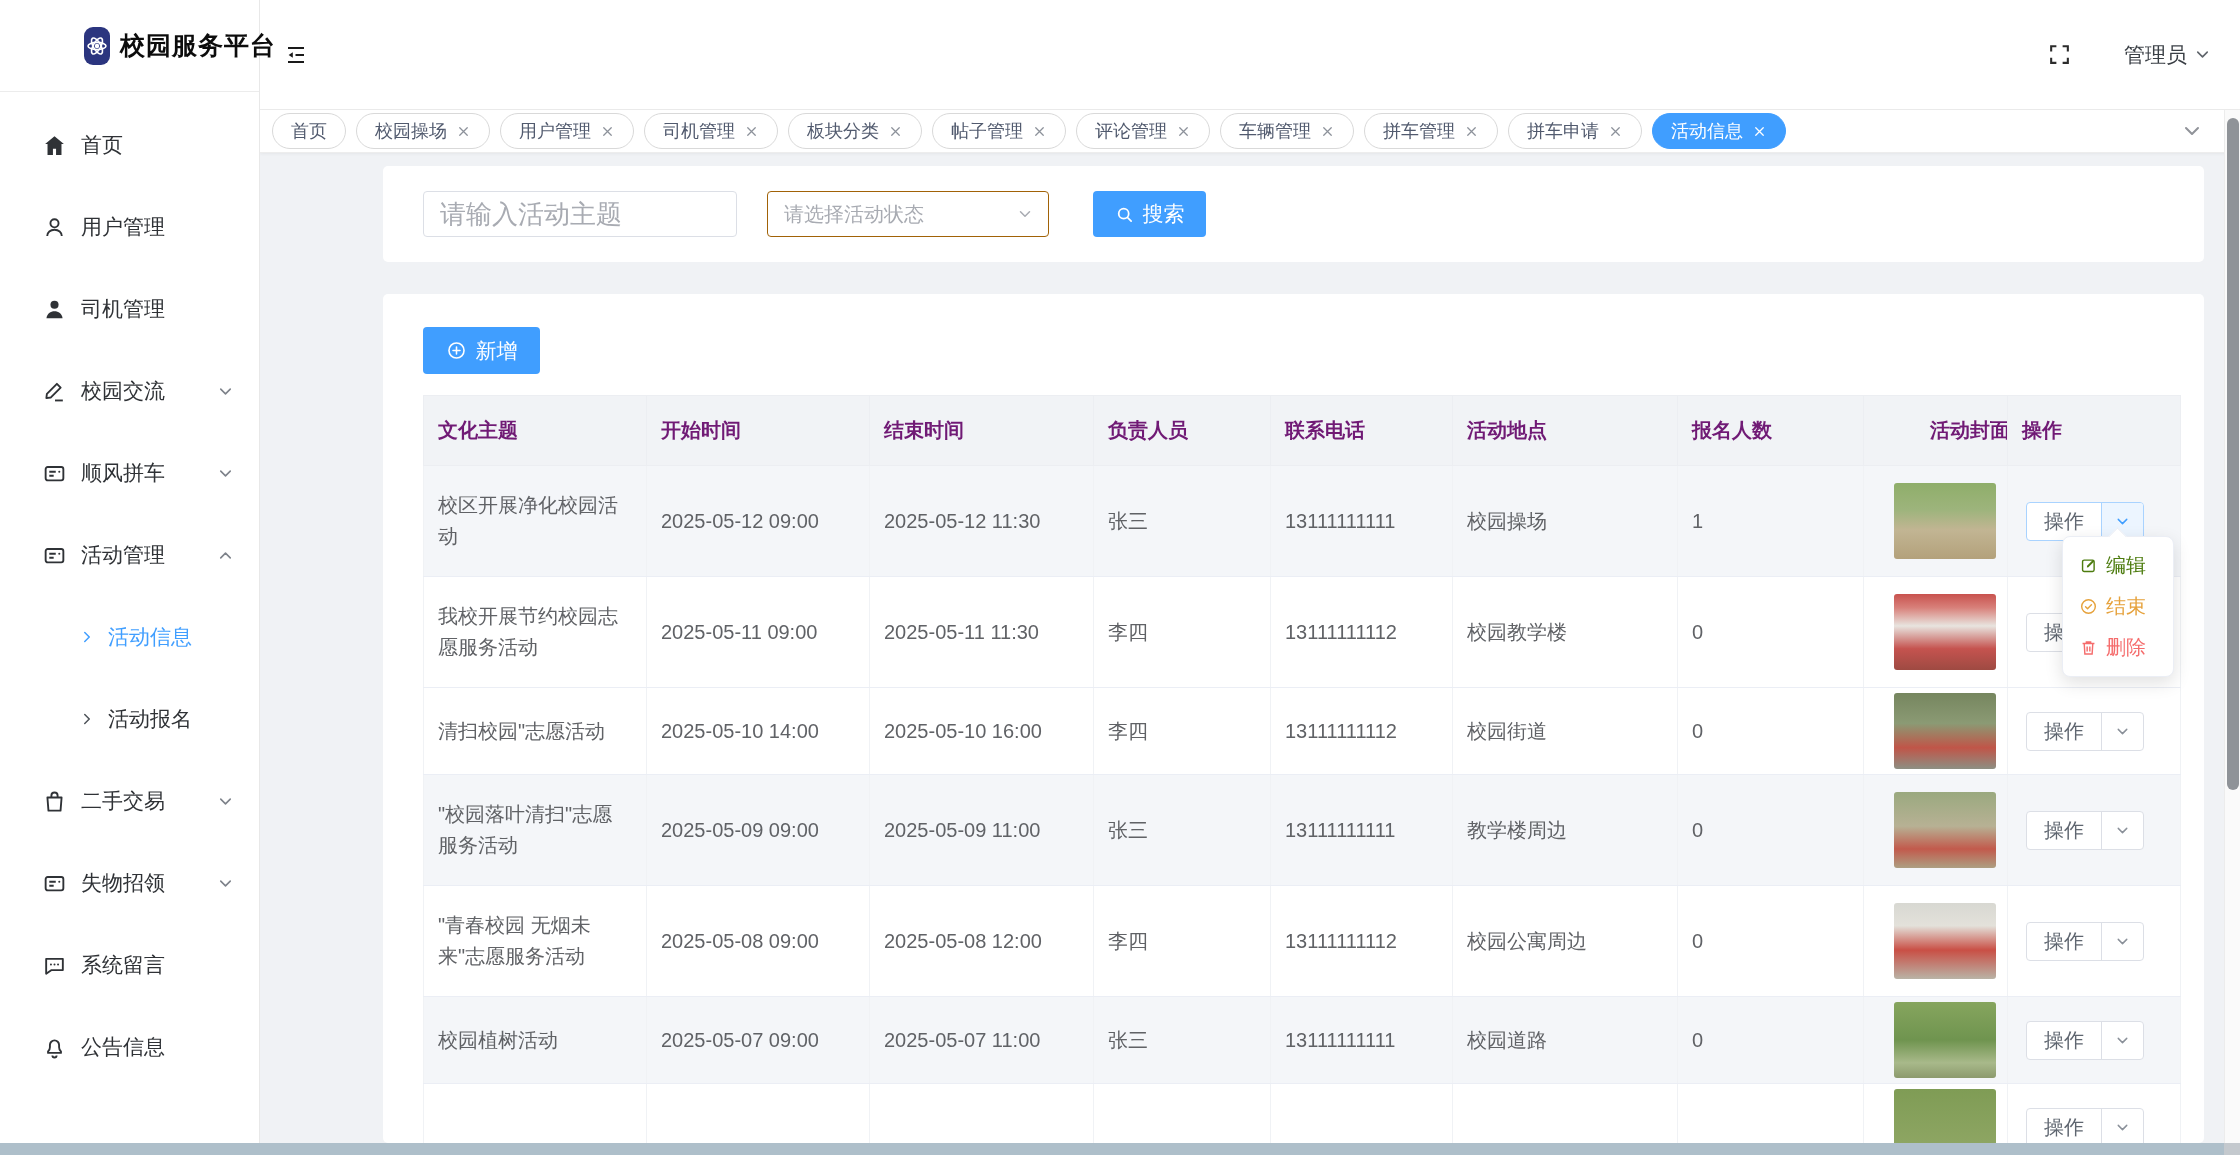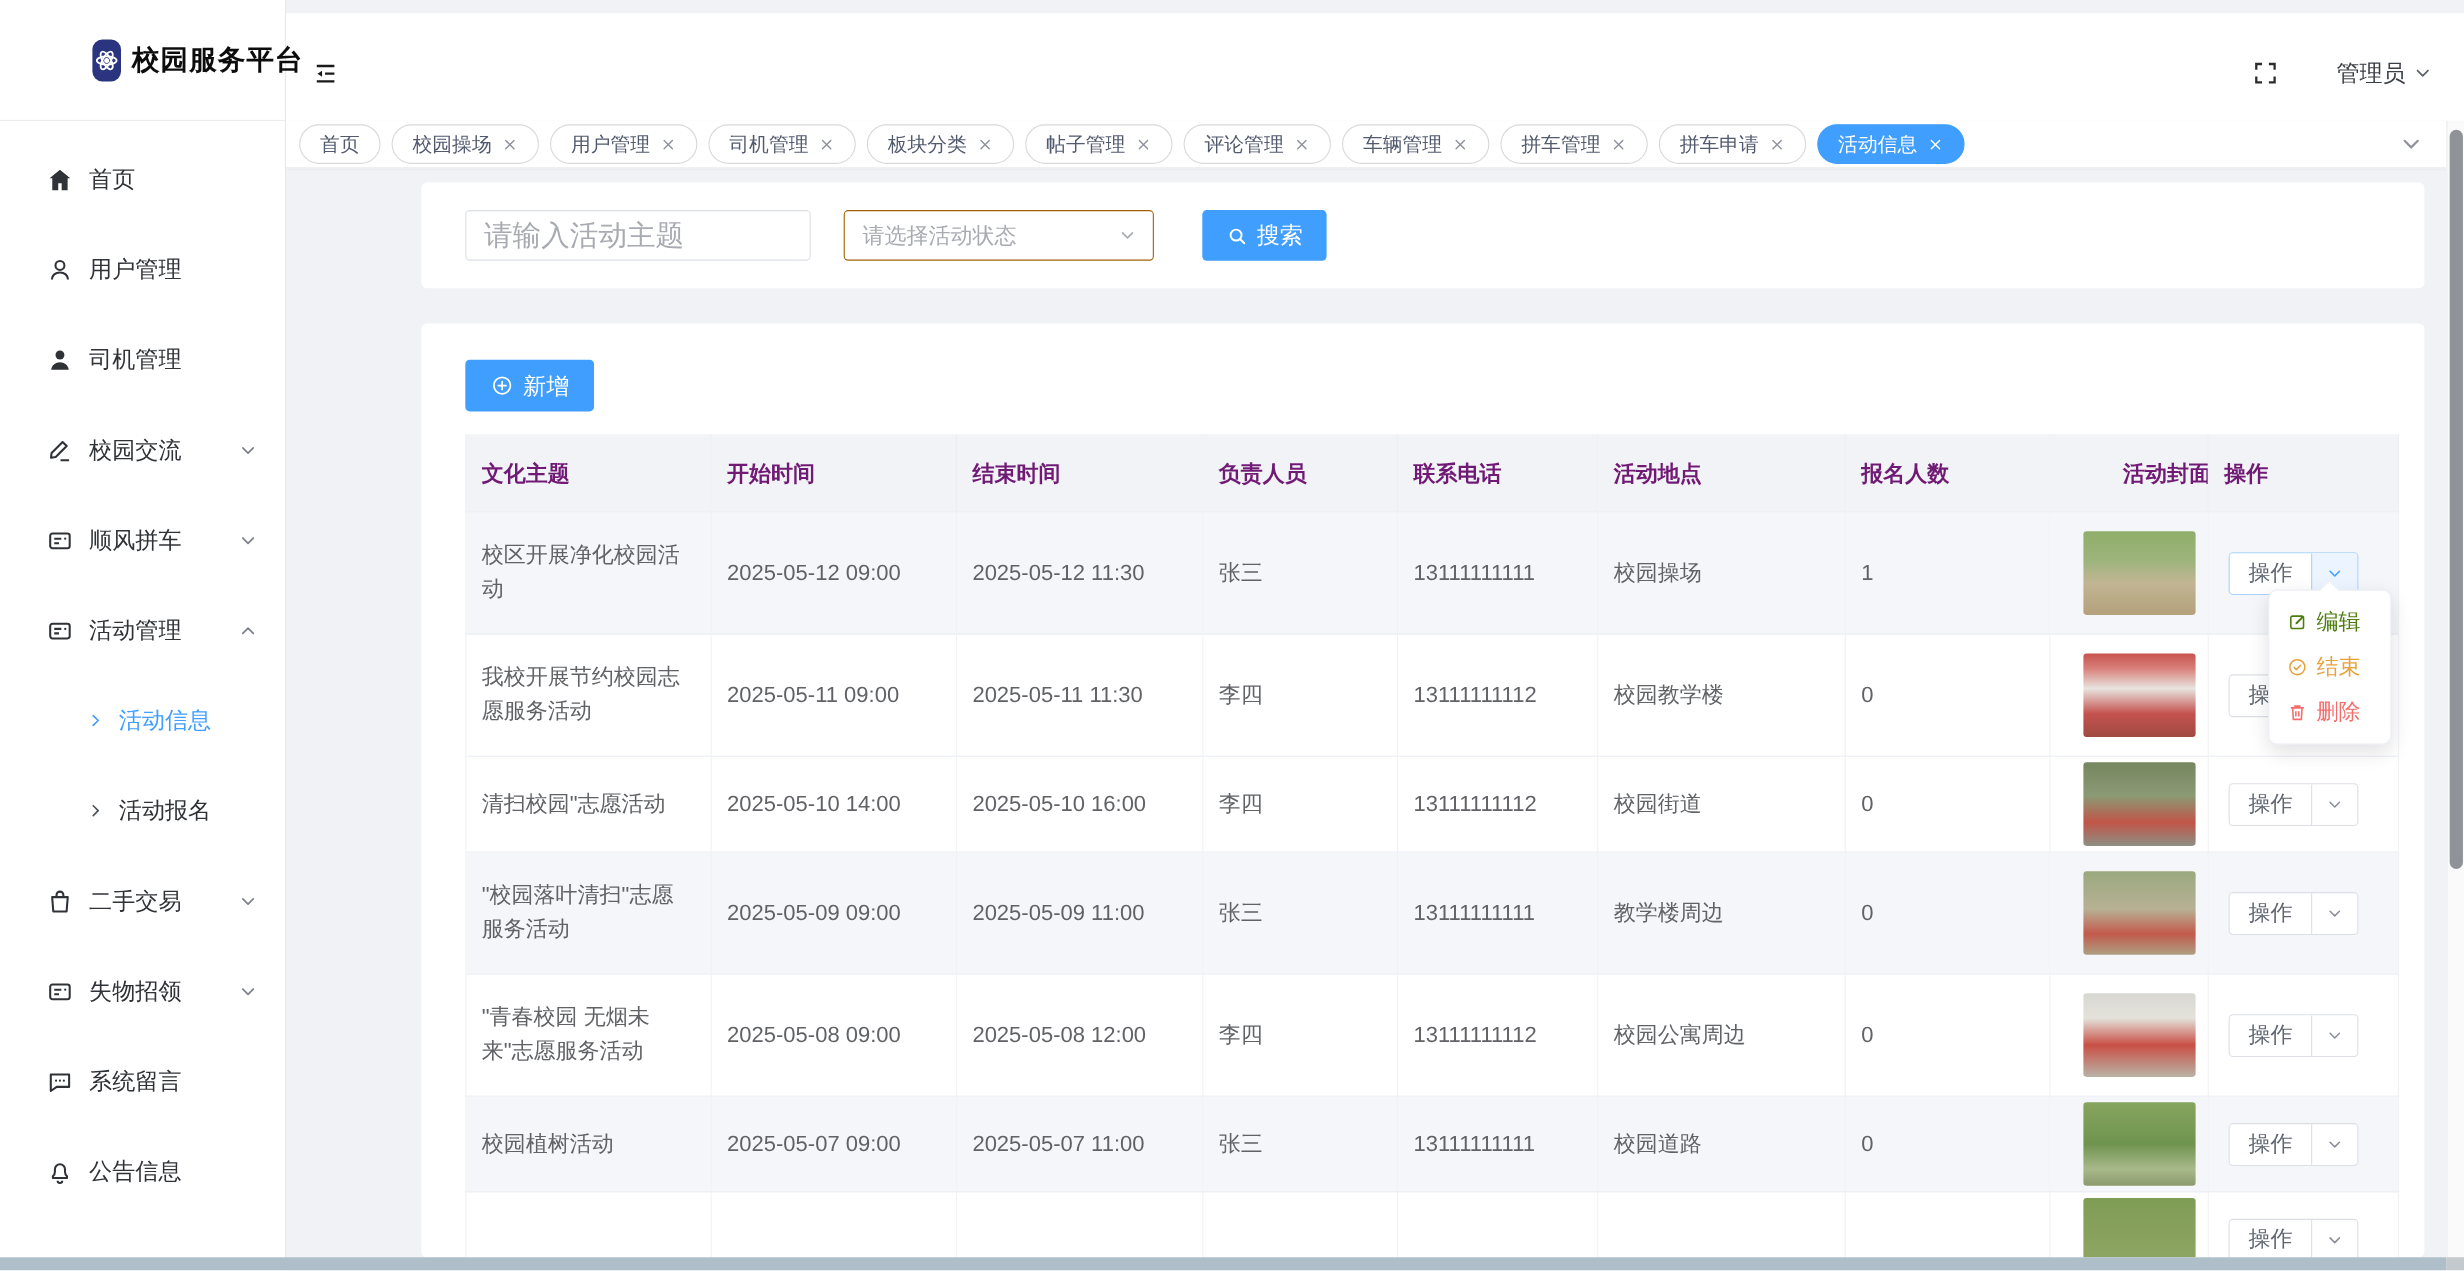--- a/index.html
+++ b/index.html
@@ -5,37 +5,37 @@
   * { margin:0; padding:0; box-sizing:border-box; }
   html,body { width:2240px; height:1155px; overflow:hidden; }
   body { font-family:"Liberation Sans","DejaVu Sans",sans-serif; color:#303133; background:#f0f2f5; }
   #app { position:relative; width:2240px; height:1155px; background:#f0f2f5; overflow:hidden; }
 
   .icon svg, .iconbox svg { width:100%; height:100%; display:block; }
   .iconbox { display:inline-block; flex:none; }
 
   
   .sidebar { position:absolute; left:0; top:0; width:260px; height:1155px; background:#fff; border-right:1px solid #e8e8e8; z-index:5; }
-  .logo { height:110px; display:flex; align-items:center; padding-left:84px; border-bottom:1px solid #ececec; }
+  .logo { height:92px; display:flex; align-items:center; padding-left:84px; border-bottom:1px solid #ececec; }
   .logo-badge { width:38px; height:38px; background:#2b357f; border-radius:9px; display:flex; align-items:center; justify-content:center; }
   .logo-badge .iconbox { width:26px; height:26px; }
   .logo-title { font-size:25px; font-weight:700; color:#0c0c0c; margin-left:10px; letter-spacing:1px; white-space:nowrap; }
   .menu { padding-top:12px; }
   .menu-item { height:82px; display:flex; align-items:center; padding:0 24px 0 42px; cursor:pointer; color:#2f3236; }
   .menu-item .mi-icon { width:25px; height:25px; color:#2f3236; }
   .menu-item .mi-label { font-size:21px; margin-left:14px; flex:1; white-space:nowrap; }
   .menu-item .mi-chevron { width:19px; height:19px; color:#7d828a; }
   .menu-item .mi-arrow { width:18px; height:18px; color:#4d5258; margin-left:36px; }
   .menu-item.sub { padding-left:42px; }
   .menu-item.sub .mi-label { margin-left:12px; }
   .menu-item.active { color:#409eff; }
   .menu-item.active .mi-arrow, .menu-item.active .mi-label { color:#409eff; }
 
   
-  .topbar { position:absolute; left:260px; top:12px; width:1980px; height:110px; background:#fff; border-bottom:1px solid #ececec; display:flex; align-items:center; }
+  .topbar { position:absolute; left:260px; top:0; width:1980px; height:110px; background:#fff; border-bottom:1px solid #ececec; display:flex; align-items:center; }
   .fold { width:24px; height:24px; margin-left:24px; color:#1a1a1a; cursor:pointer; }
   .topbar-right { margin-left:auto; display:flex; align-items:center; padding-right:28px; }
   .fs-icon { width:25px; height:25px; color:#2c2c2c; cursor:pointer; }
   .uname { font-size:21px; color:#3a3f45; margin-left:52px; cursor:pointer; }
   .ucaret { width:19px; height:19px; color:#5f646b; margin-left:6px; cursor:pointer; }
 
   
   .tabbar { position:absolute; left:260px; top:110px; width:1980px; height:43px; background:#fff; border-bottom:1px solid #ededed; box-shadow:0 1px 3px rgba(0,0,0,.05); display:flex; align-items:center; z-index:4; }
   .tabs { display:flex; align-items:center; gap:10px; padding-left:12px; }
   .tab { height:36px; display:flex; align-items:center; padding:0 18px; border:1px solid #d9d9d9; border-radius:18px; background:#fff; font-size:18px; color:#515a6e; cursor:pointer; white-space:nowrap; }

